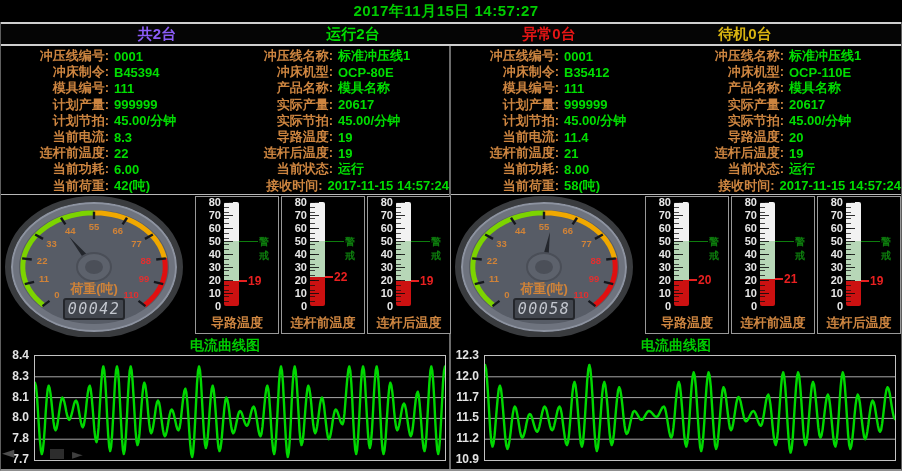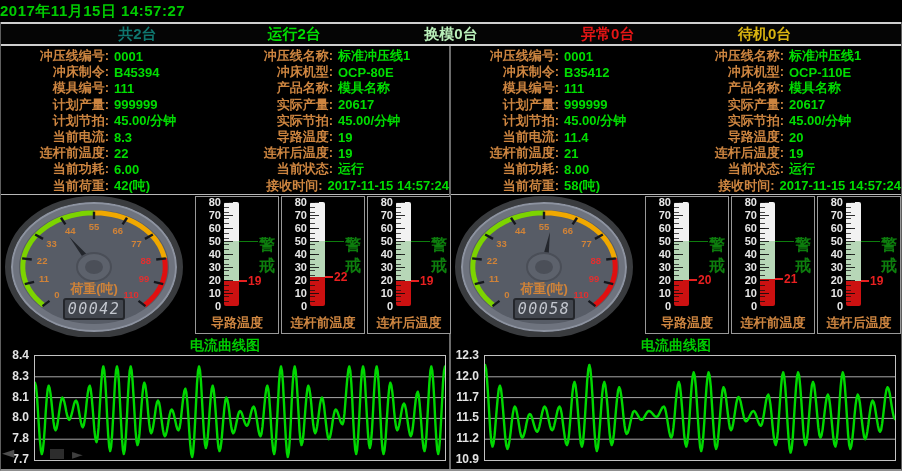--- a/index.html
+++ b/index.html
@@ -2,21 +2,21 @@
 <html style="--value_green: #00dd00; --title_green: #00cc00; --label_orange: #cd8540; --warn_green: #0d7d0d; --alarm_red: #e82020; --axis_text: #e2e2e2; --grid_gray: #a8a8a8; --thermo_red: #cc1111; --thermo_green: #b7d7b7; --thermo_white: #f2f2f2;"><head>
 <meta charset="utf-8">
 <style>
   html,body{margin:0;padding:0;}
   body{
     width:902px;height:471px;background:#000;overflow:hidden;position:relative;
     font-family:"Liberation Sans","DejaVu Sans",sans-serif;
     -webkit-font-smoothing:antialiased;
   }
   
-  .topbar{height:22px;display:flex;justify-content:flex-start;align-items:center;padding-right:10px;}
+  .topbar{height:22px;display:flex;justify-content:center;align-items:center;padding-right:10px;}
   .datetime{color:var(--title_green);font-weight:bold;font-size:15px;letter-spacing:.5px;}
   
   .frame{height:449px;box-sizing:border-box;border-left:1px solid #5f5f5f;border-right:1px solid #5f5f5f;border-bottom:2px solid #8f8f8f;}
   
   .statusbar{height:24px;box-sizing:border-box;border-top:2px solid #cfcfcf;border-bottom:2px solid #cfcfcf;display:flex;padding:0 58px;background:#050505;}
   .status-cell{flex:1;text-align:center;font-size:15px;font-weight:bold;line-height:20px;white-space:nowrap;}
   
   .main{display:flex;height:423px;}
   .machine{width:50%;box-sizing:border-box;}
   .machine:first-child{border-right:2px solid #6c6c6c;}
@@ -31,21 +31,21 @@
   svg.gauge{width:182px;height:142px;flex:none;}
   .thermos{display:flex;gap:2px;margin-left:10px;padding-top:1px;}
   .thermo{width:84px;height:138px;box-sizing:border-box;border:1px solid #999;position:relative;flex:none;background:#000;}
   .tnum{position:absolute;width:25px;text-align:right;color:#e8e8e8;font-weight:bold;font-size:11px;left:0;line-height:12px;}
   .tube{position:absolute;left:28px;top:5px;width:15px;height:104px;border-radius:2px;}
   .ticks-minor{position:absolute;left:28px;top:5px;width:5px;height:104px;
     background:repeating-linear-gradient(to bottom,rgba(15,15,15,.75) 0 1px,transparent 1px 5.2px);}
   .ticks-major{position:absolute;left:28px;top:5px;width:9px;height:104px;
     background:repeating-linear-gradient(to bottom,rgba(10,10,10,.85) 0 1px,transparent 1px 13px);}
   .warnline{position:absolute;height:1px;background:var(--warn_green);}
-  .warntext{position:absolute;color:var(--warn_green);font-size:16px;font-weight:bold;}
+  .warntext{position:absolute;color:var(--warn_green);font-size:10px;font-weight:bold;}
   .marker{position:absolute;height:2px;background:var(--alarm_red);}
   .mval{position:absolute;color:var(--alarm_red);font-size:12px;font-weight:bold;line-height:12px;}
   .tlabel{position:absolute;bottom:1px;width:100%;text-align:center;color:var(--label_orange);font-weight:bold;font-size:13px;}
   
   .chart-title{height:16px;text-align:center;color:var(--title_green);font-weight:bold;font-size:14px;line-height:16px;}
   .chart-wrap{position:relative;height:116px;}
   .ylab{position:absolute;width:28px;text-align:right;color:var(--axis_text);font-weight:bold;font-size:12px;left:0;line-height:14px;}
   svg.plot{position:absolute;left:33px;top:2px;background:#000;border:1px solid #c2c2c2;}
   
   .nav-overlay{position:absolute;left:0;top:441px;width:110px;height:26px;pointer-events:none;}
@@ -55,23 +55,22 @@
 </style>
 </head>
 <body>
 
 <div class="topbar">
   <span class="datetime" style="color: rgb(0, 204, 0);">2017年11月15日 14:57:27</span>
 </div>
 
 <div class="frame">
   <div class="statusbar">
-      <div class="status-cell" style="color: #0f766e;">共2台</div>
+      <div class="status-cell" style="color: #8b5cf6;">共2台</div>
       <div class="status-cell" style="color: rgb(0, 221, 0);">运行2台</div>
-      <div class="status-cell" style="color: rgb(185, 239, 185);">换模0台</div>
       <div class="status-cell" style="color: rgb(229, 21, 21);">异常0台</div>
       <div class="status-cell" style="color: rgb(217, 180, 17);">待机0台</div>
     </div>
 
   <div class="main">
 
     <section class="machine">
       <div class="info-panel">
         <div class="info-col">
             <div class="info-row">

